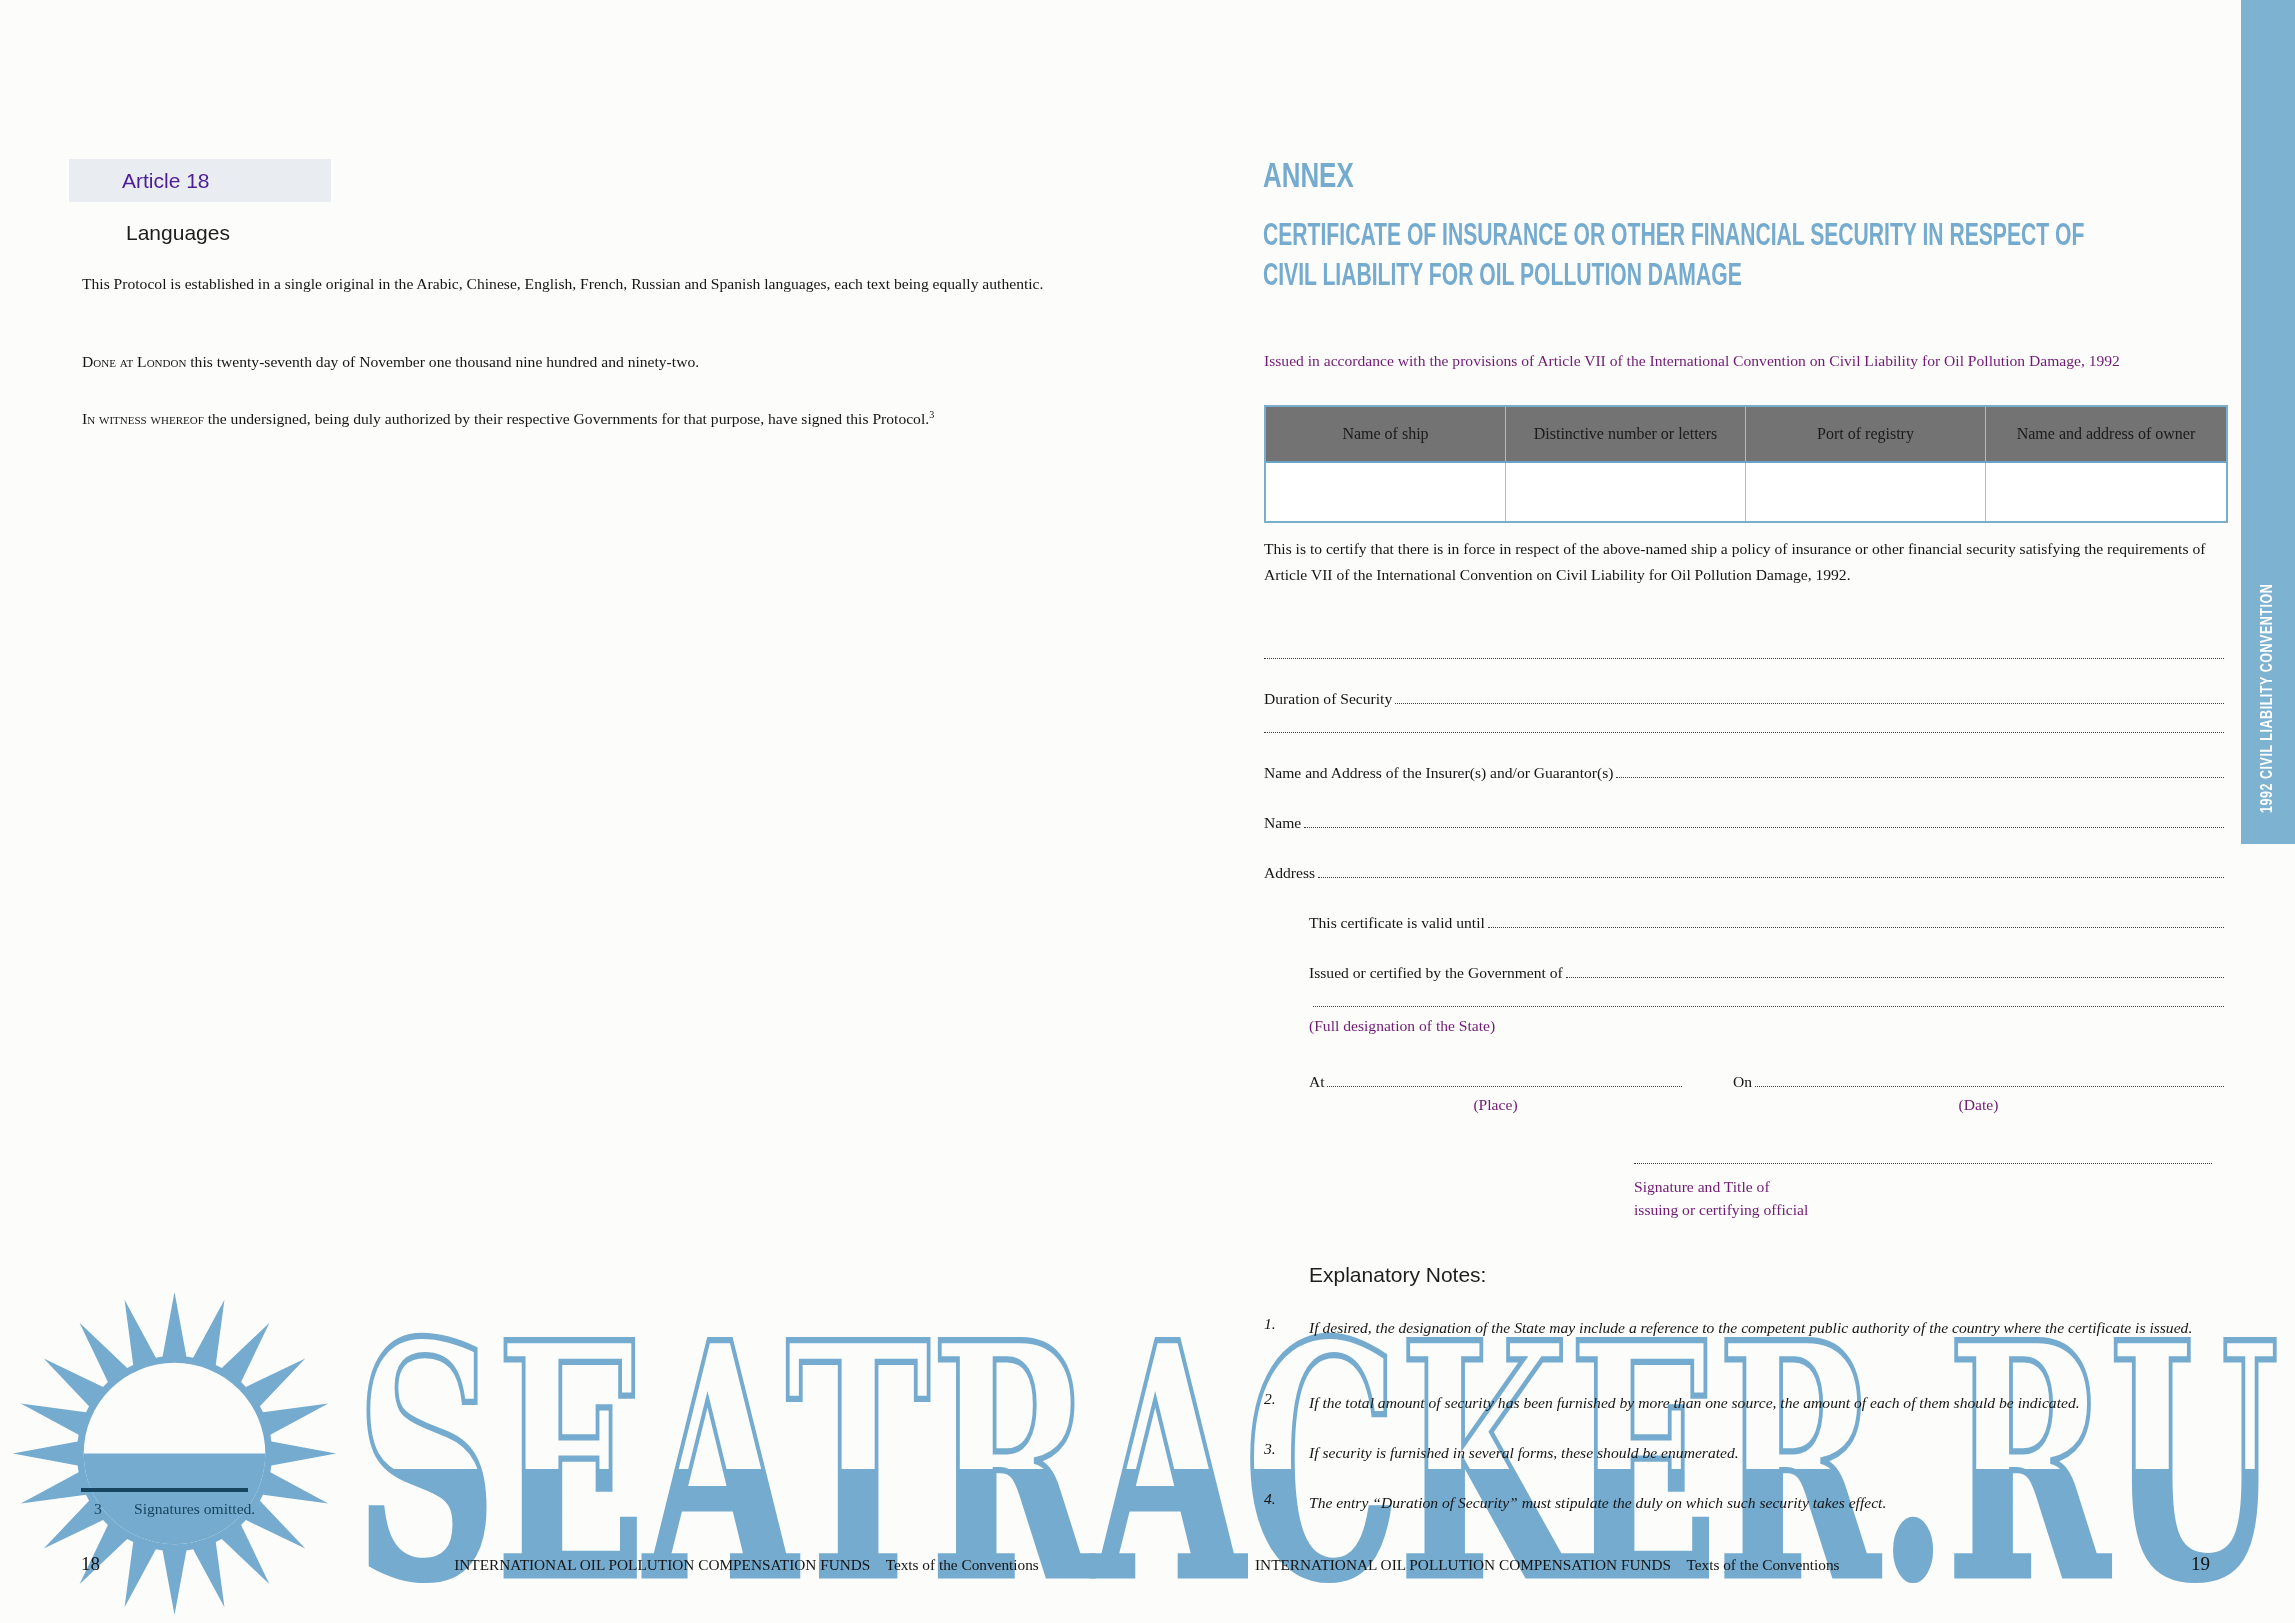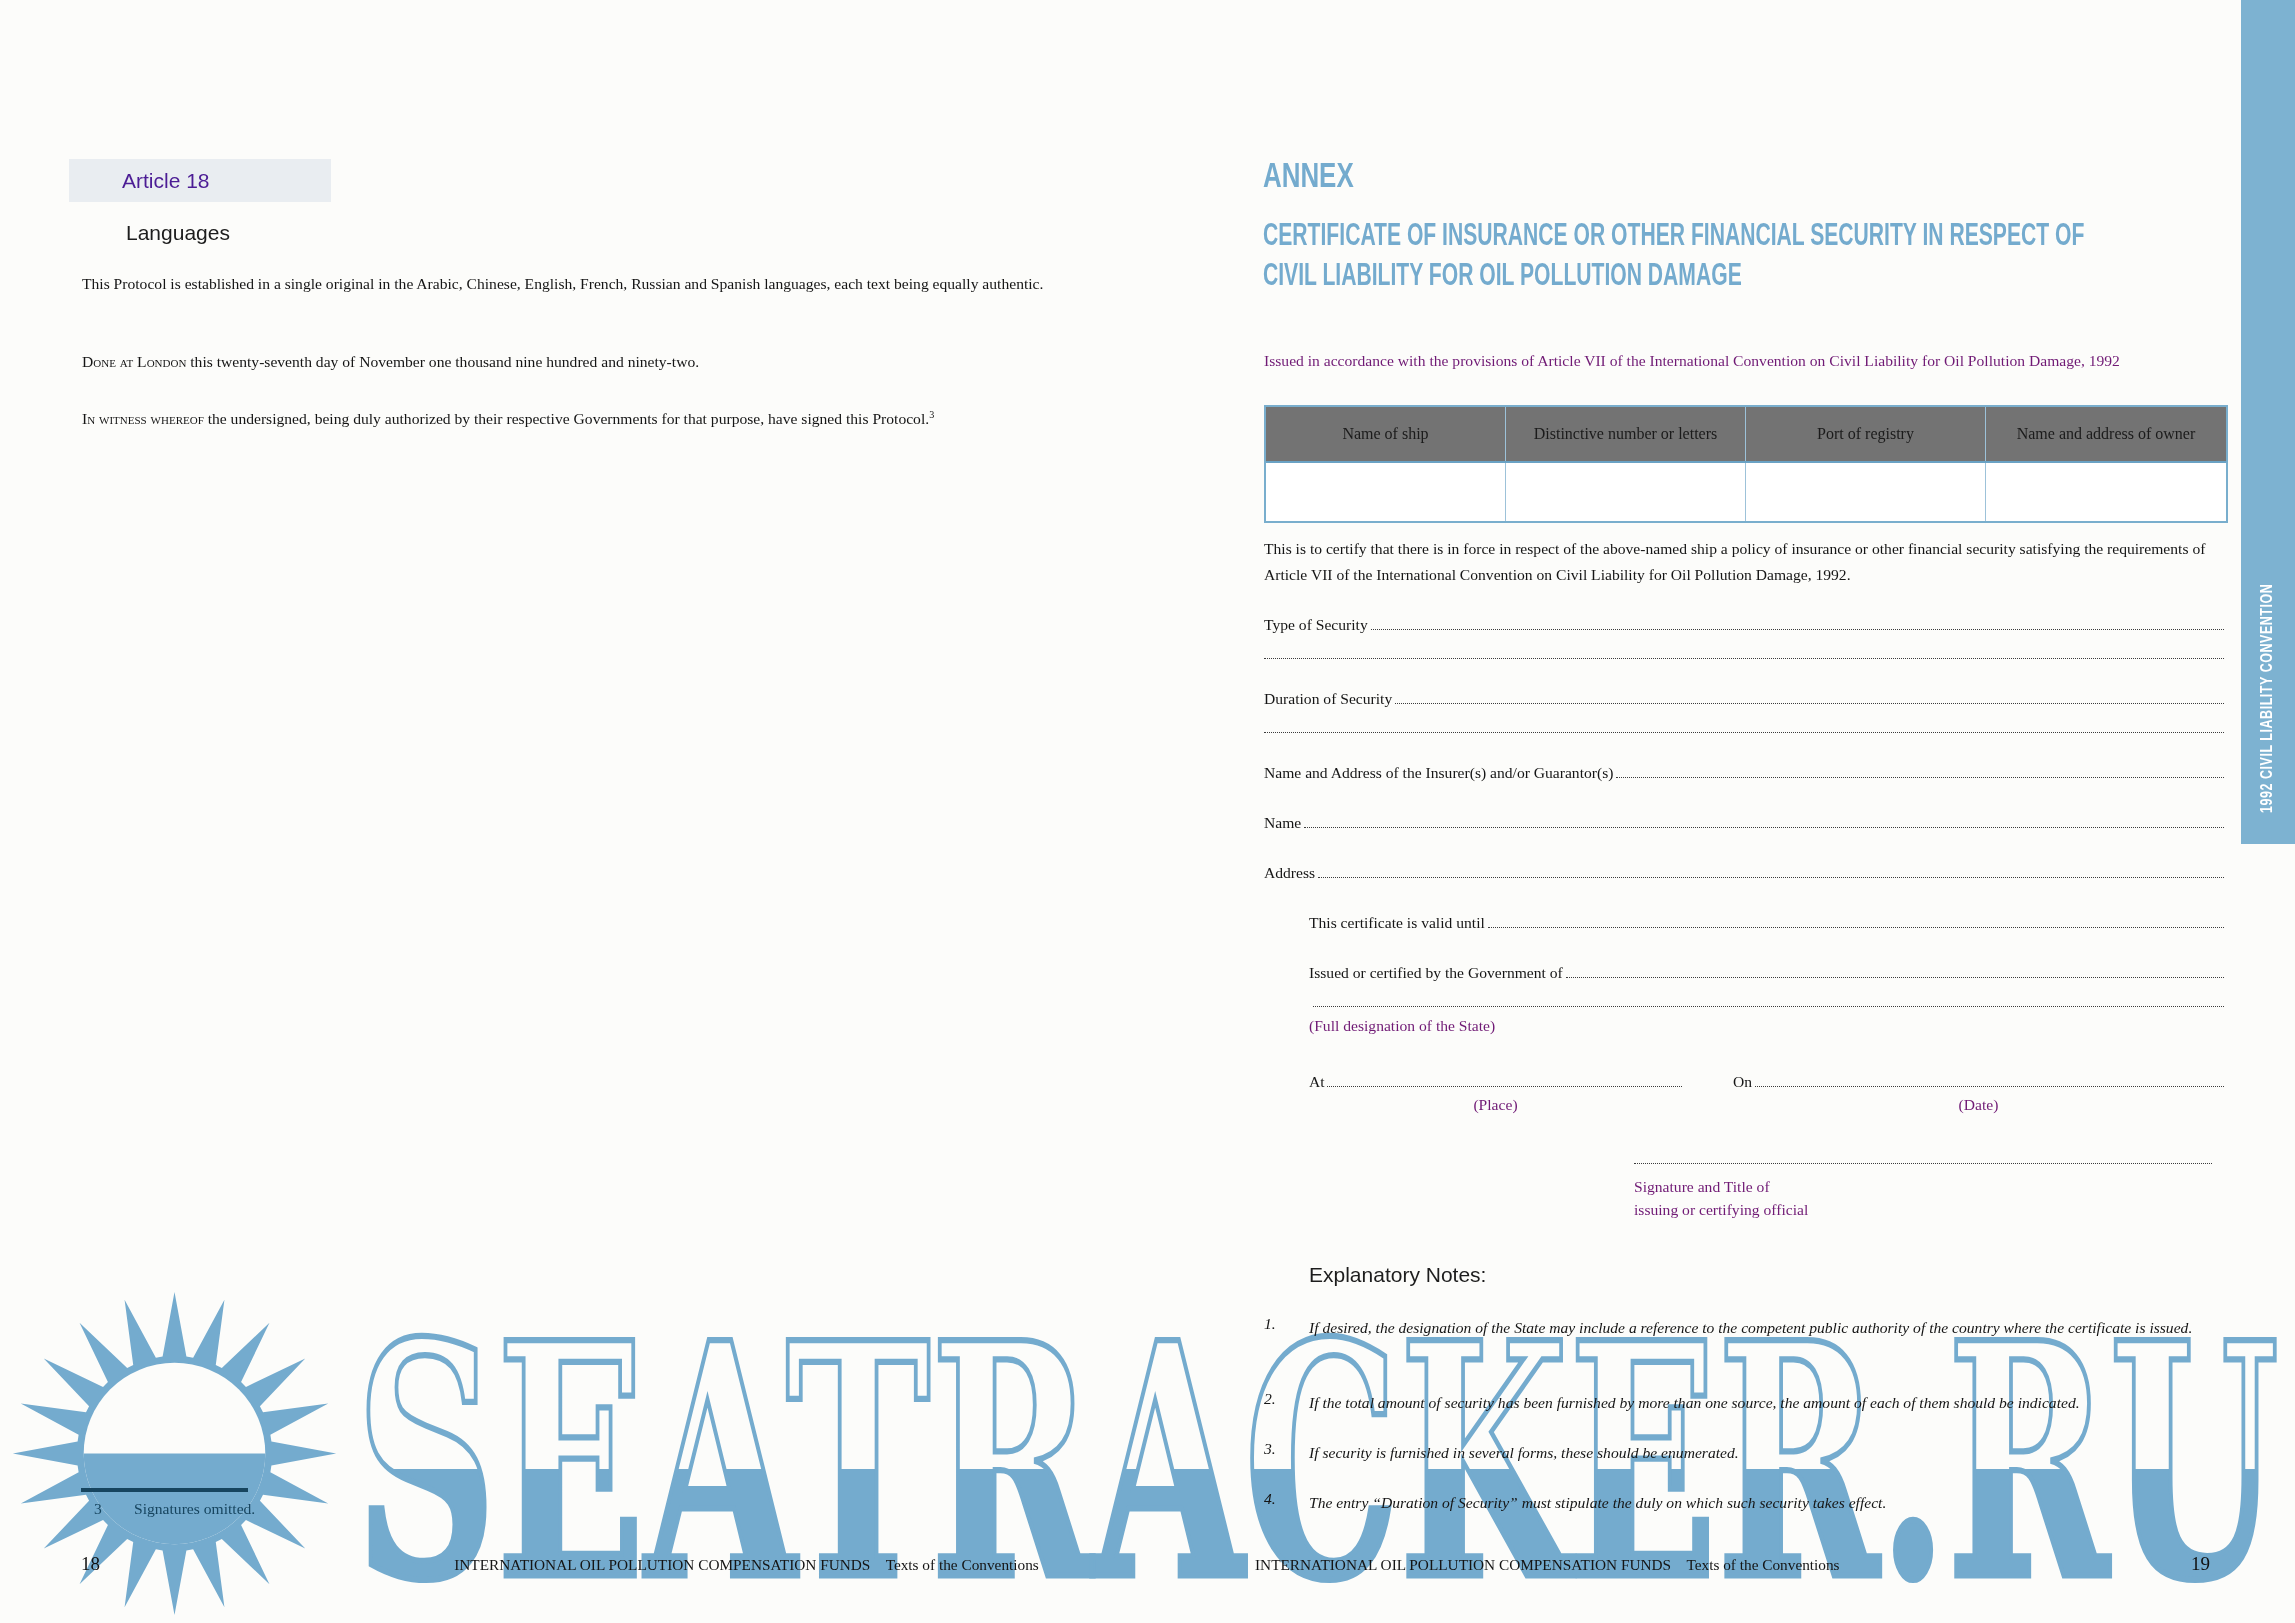--- a/index.html
+++ b/index.html
@@ -165,24 +165,20 @@
     <div class="brow">
       <div class="bcell"></div>
       <div class="bcell"></div>
       <div class="bcell"></div>
       <div class="bcell"></div>
     </div>
   </div>
 
   <div class="abs content body-par certify">This is to certify that there is in force in respect of the above-named ship a policy of insurance or other financial security satisfying the requirements of Article VII of the International Convention on Civil Liability for Oil Pollution Damage, 1992.</div>
 
-  <div class="frow content w-full r-type">
-    <span class="lbl">Type of Security</span>
-      <span class="leader"></span>
-  </div>
   <div class="frow content w-full r-type2">
     <span class="leader"></span>
   </div>
 
   <div class="frow content w-full r-dur">
     <span class="lbl">Duration of Security</span>
       <span class="leader"></span>
   </div>
   <div class="frow content w-full r-dur2">
     <span class="leader"></span>

